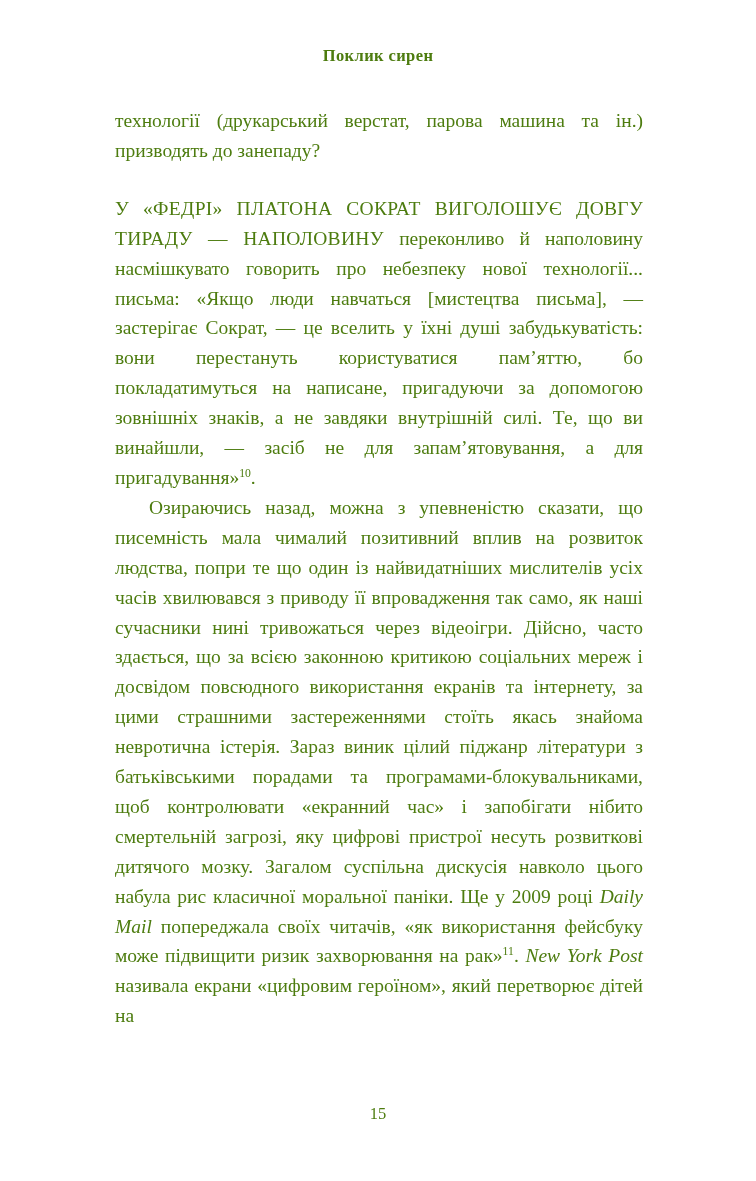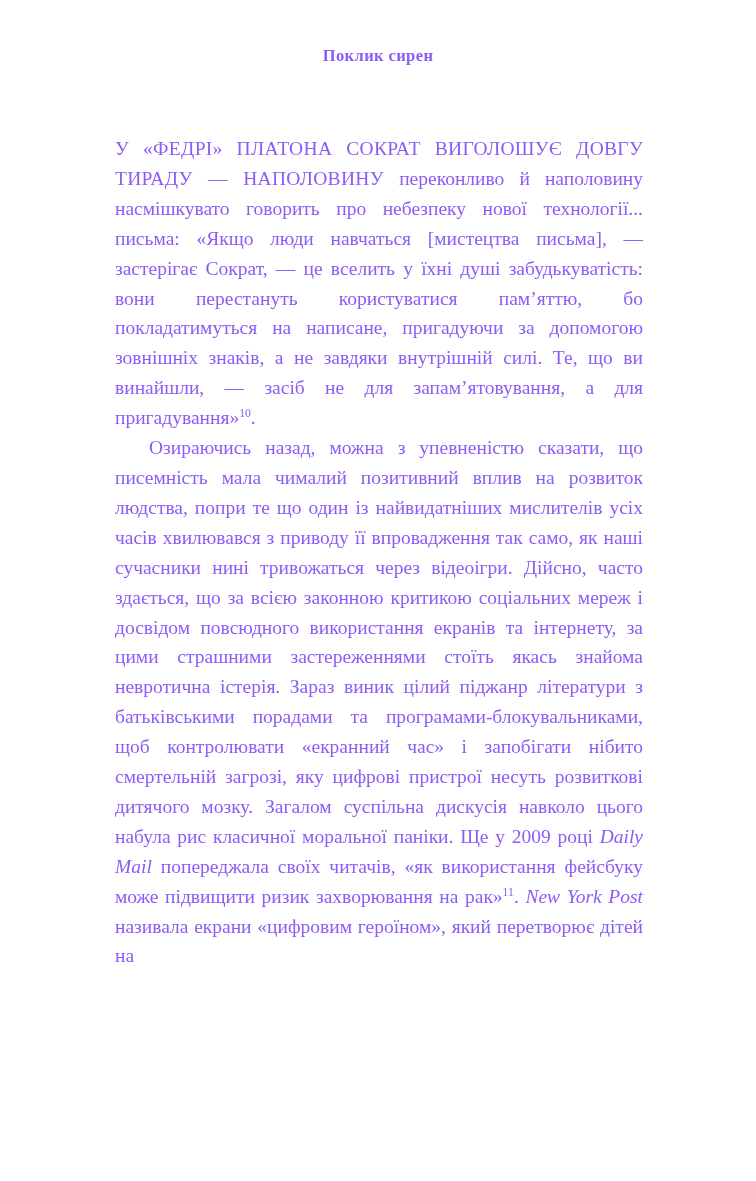--- a/index.html
+++ b/index.html
@@ -6,21 +6,21 @@
     margin: 0;
     padding: 0;
     background: #e8e8e8;
   }
   .page {
     position: relative;
     width: 756px;
     height: 1181px;
     margin: 0 auto;
     background: #ffffff;
-    color: #8b5cf6;
+    color: #4d7c0f;
     font-family: "Liberation Serif", "DejaVu Serif", serif;
     overflow: hidden;
   }
   .running-head {
     position: absolute;
     top: 46px;
     left: 0;
     right: 0;
     text-align: center;
     font-weight: bold;
@@ -68,17 +68,19 @@
     font-size: 16.5px;
   }
 </style>
 </head>
 <body>
 
 <div class="page">
   <header class="running-head">Поклик сирен</header>
 
   <main class="body-text">
+      <p><span>технології (друкарський верстат, парова машина та ін.) призводять до занепаду?</span></p>
       <p class="spaced"><span class="run-b">У «ФЕДРІ» ПЛАТОНА СОКРАТ ВИГОЛОШУЄ ДОВГУ ТИРАДУ — НАПОЛОВИНУ </span><span>переконливо й наполовину насмішкувато говорить про небезпеку нової технології... письма: «Якщо люди навчаться [мистецтва письма], — застерігає Сократ, — це вселить у їхні душі забудькуватість: вони перестануть користуватися пам’яттю, бо покладатимуться на написане, пригадуючи за допомогою зовнішніх знаків, а не завдяки внутрішній силі. Те, що ви винайшли, — засіб не для запам’ятовування, а для пригадування»</span><sup>10</sup><span>.</span></p>
       <p class="indent"><span>Озираючись назад, можна з упевненістю сказати, що писемність мала чималий позитивний вплив на розвиток людства, попри те що один із найвидатніших мислителів усіх часів хвилювався з приводу її впровадження так само, як наші сучасники нині тривожаться через відеоігри. Дійсно, часто здається, що за всією законною критикою соціальних мереж і досвідом повсюдного використання екранів та інтернету, за цими страшними застереженнями стоїть якась знайома невротична істерія. Зараз виник цілий піджанр літератури з батьківськими порадами та програмами-блокувальниками, щоб контролювати «екранний час» і запобігати нібито смертельній загрозі, яку цифрові пристрої несуть розвиткові дитячого мозку. Загалом суспільна дискусія навколо цього набула рис класичної моральної паніки. Ще у 2009 році </span><span class="run-i">Daily Mail</span><span> попереджала своїх читачів, «як використання фейсбуку може підвищити ризик захворювання на рак»</span><sup>11</sup><span>. </span><span class="run-i">New York Post</span><span> називала екрани «цифровим героїном», який перетворює дітей на</span></p>
     </main>
 
+  <footer class="page-number">15</footer>
 </div>
 
 </body></html>

